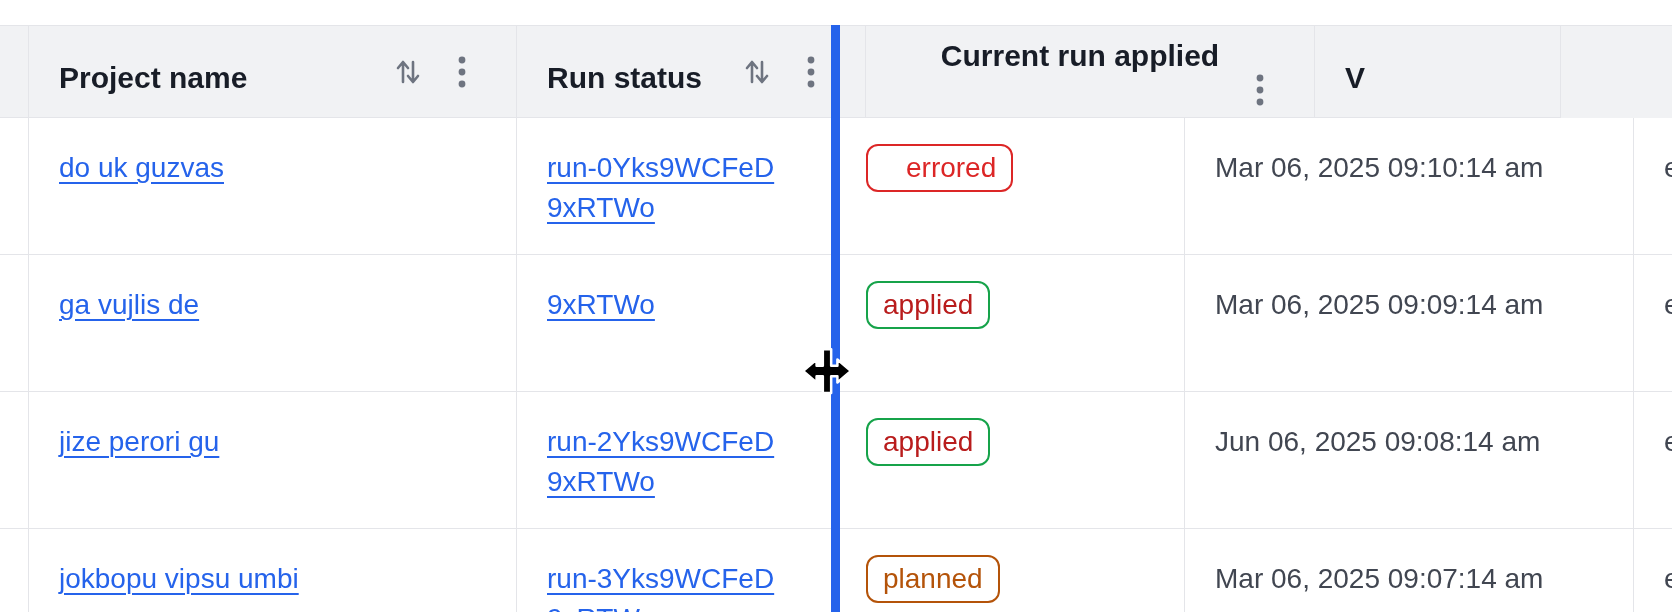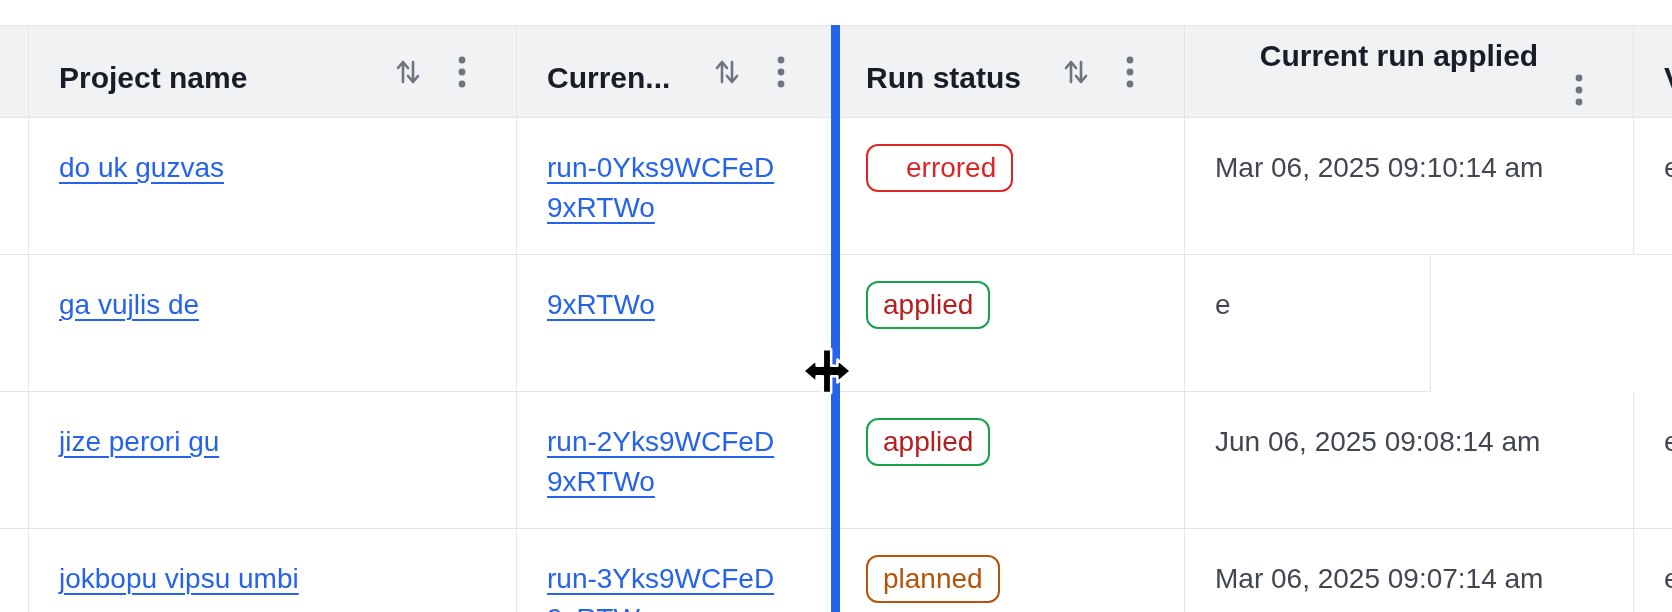--- a/index.html
+++ b/index.html
@@ -62,38 +62,20 @@
           <button class="iconbtn">
             <svg width="8" height="34" viewBox="0 0 8 34">
               <circle cx="4" cy="5" r="3.4" fill="#6e7480"></circle>
                 <circle cx="4" cy="17" r="3.4" fill="#6e7480"></circle>
                 <circle cx="4" cy="29" r="3.4" fill="#6e7480"></circle>
             </svg>
           </button>
         </span>
       </div>
 
-      <div class="cell c2 hcell">
-        <span class="hlabel">Curren...</span>
-        <span class="hgroup">
-          <button class="iconbtn">
-            <svg width="24" height="30" viewBox="0 0 24 30" fill="none">
-              <path d="M7 25 V6 M2 11 L7 5 L12 11" stroke="#6e7480" stroke-width="2.6" stroke-linecap="round" stroke-linejoin="round"></path>
-              <path d="M17 5 V24 M12 19 L17 25 L22 19" stroke="#6e7480" stroke-width="2.6" stroke-linecap="round" stroke-linejoin="round"></path>
-            </svg>
-          </button>
-          <button class="iconbtn">
-            <svg width="8" height="34" viewBox="0 0 8 34">
-              <circle cx="4" cy="5" r="3.4" fill="#6e7480"></circle>
-                <circle cx="4" cy="17" r="3.4" fill="#6e7480"></circle>
-                <circle cx="4" cy="29" r="3.4" fill="#6e7480"></circle>
-            </svg>
-          </button>
-        </span>
-      </div>
 
       <div class="cell c3 hcell">
         <span class="hlabel">Run status</span>
         <span class="hgroup">
           <button class="iconbtn">
             <svg width="24" height="30" viewBox="0 0 24 30" fill="none">
               <path d="M7 25 V6 M2 11 L7 5 L12 11" stroke="#6e7480" stroke-width="2.6" stroke-linecap="round" stroke-linejoin="round"></path>
               <path d="M17 5 V24 M12 19 L17 25 L22 19" stroke="#6e7480" stroke-width="2.6" stroke-linecap="round" stroke-linejoin="round"></path>
             </svg>
           </button>
@@ -148,20 +130,23 @@
       <div class="cell c0"></div>
       <div class="cell c1 bcell">
         <a href="#" class="onelink">ga vujlis de</a>
       </div>
       <div class="cell c2 bcell">
         <a href="#" class="runlink"><span>9xRTWo</span></a>
       </div>
       <div class="cell c3 bcell status-cell">
         <span class="badge" data-status="applied">applied</span>
       </div>
+      <div class="cell c4 bcell">
+        <span class="ts">Mar 06, 2025 09:09:14 am</span>
+      </div>
       <div class="cell c5 bcell">
         <span class="ts">e</span>
       </div>
     </div>
 
     <div class="trow">
       <div class="cell c0"></div>
       <div class="cell c1 bcell">
         <a href="#" class="onelink">jize perori gu</a>
       </div>

